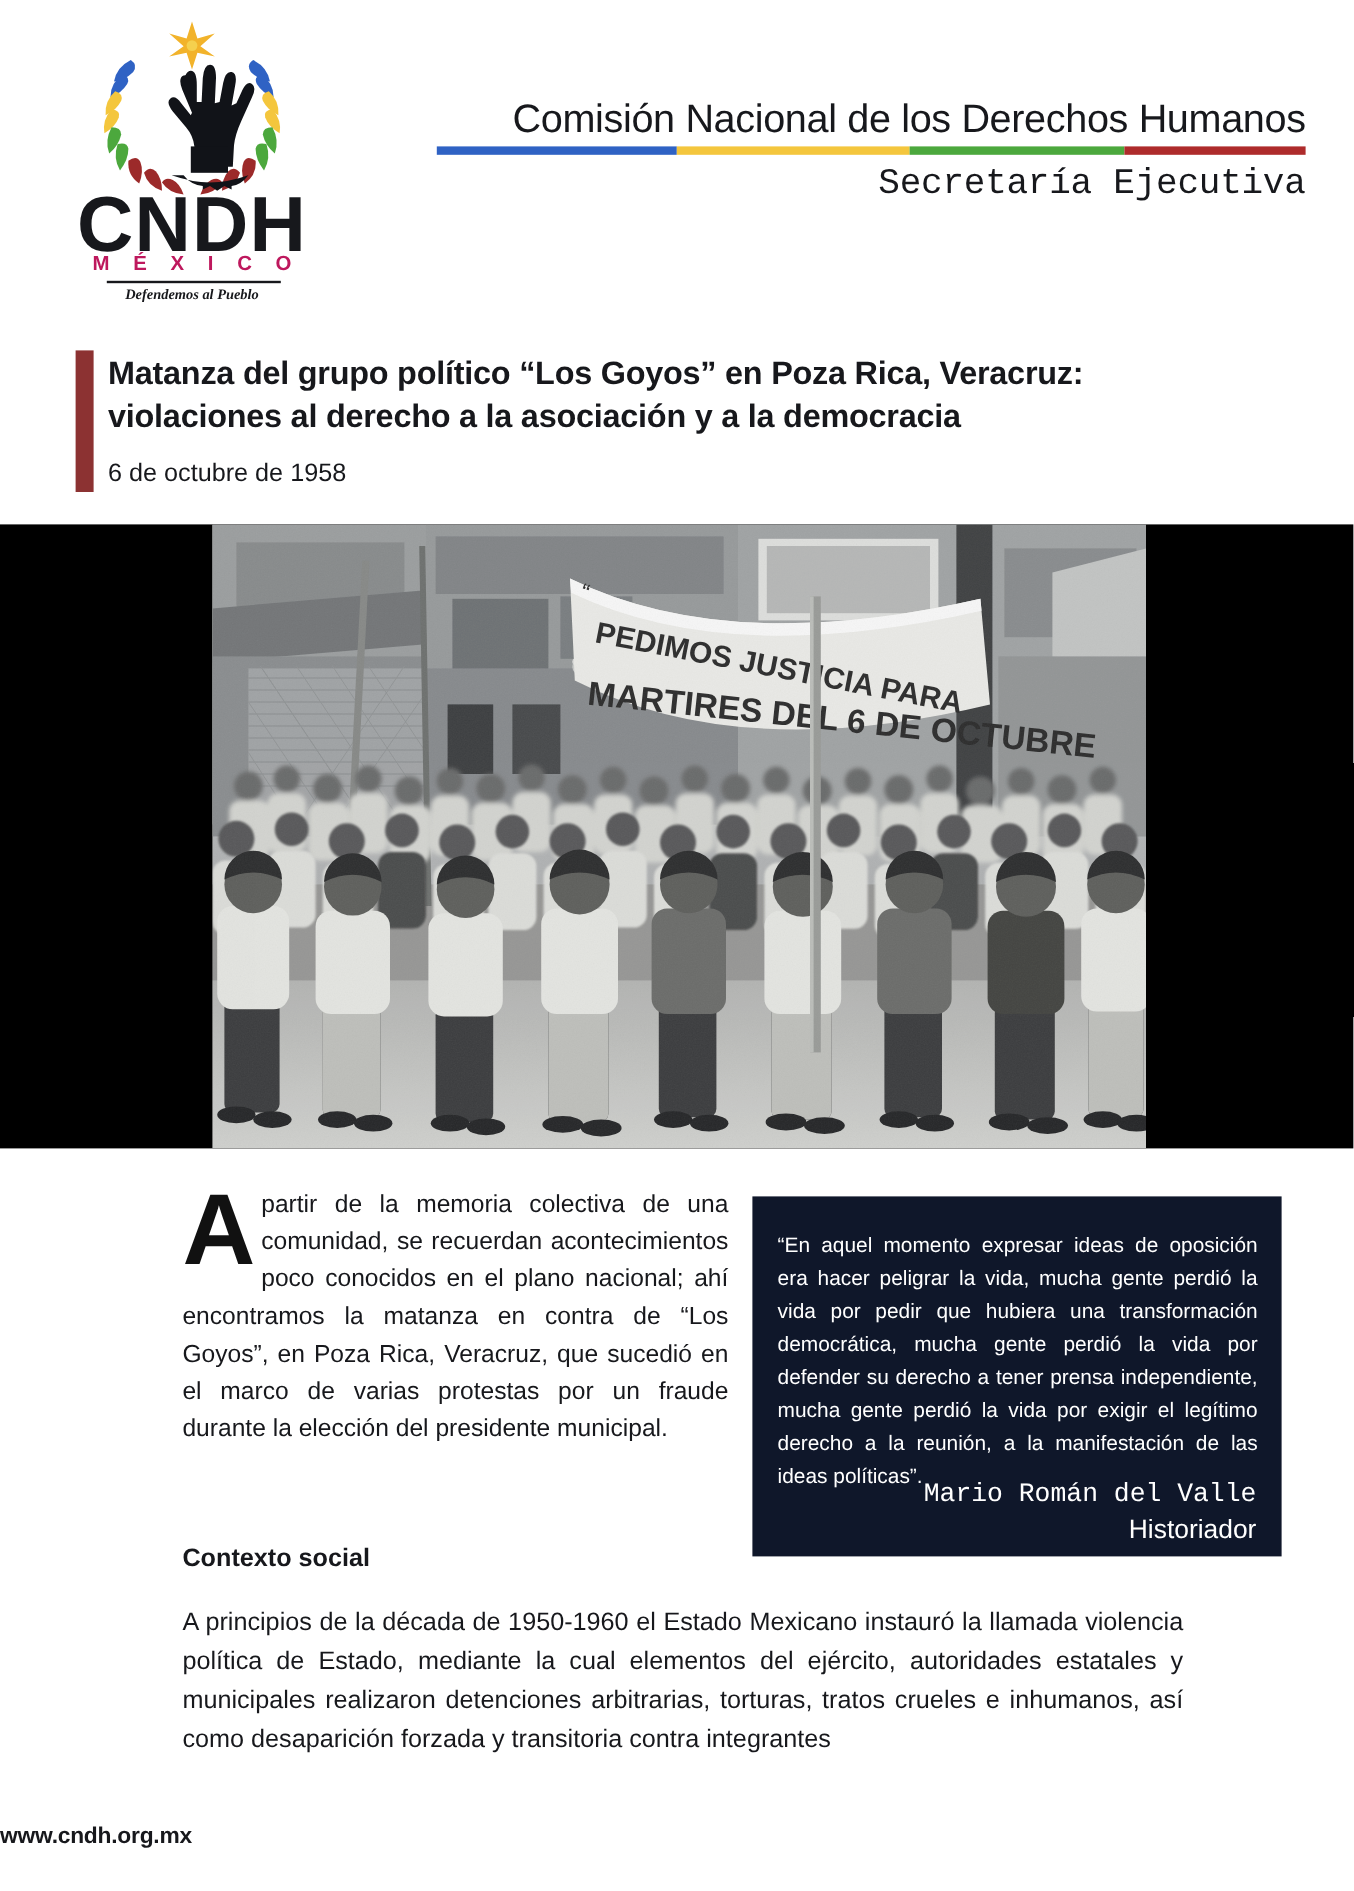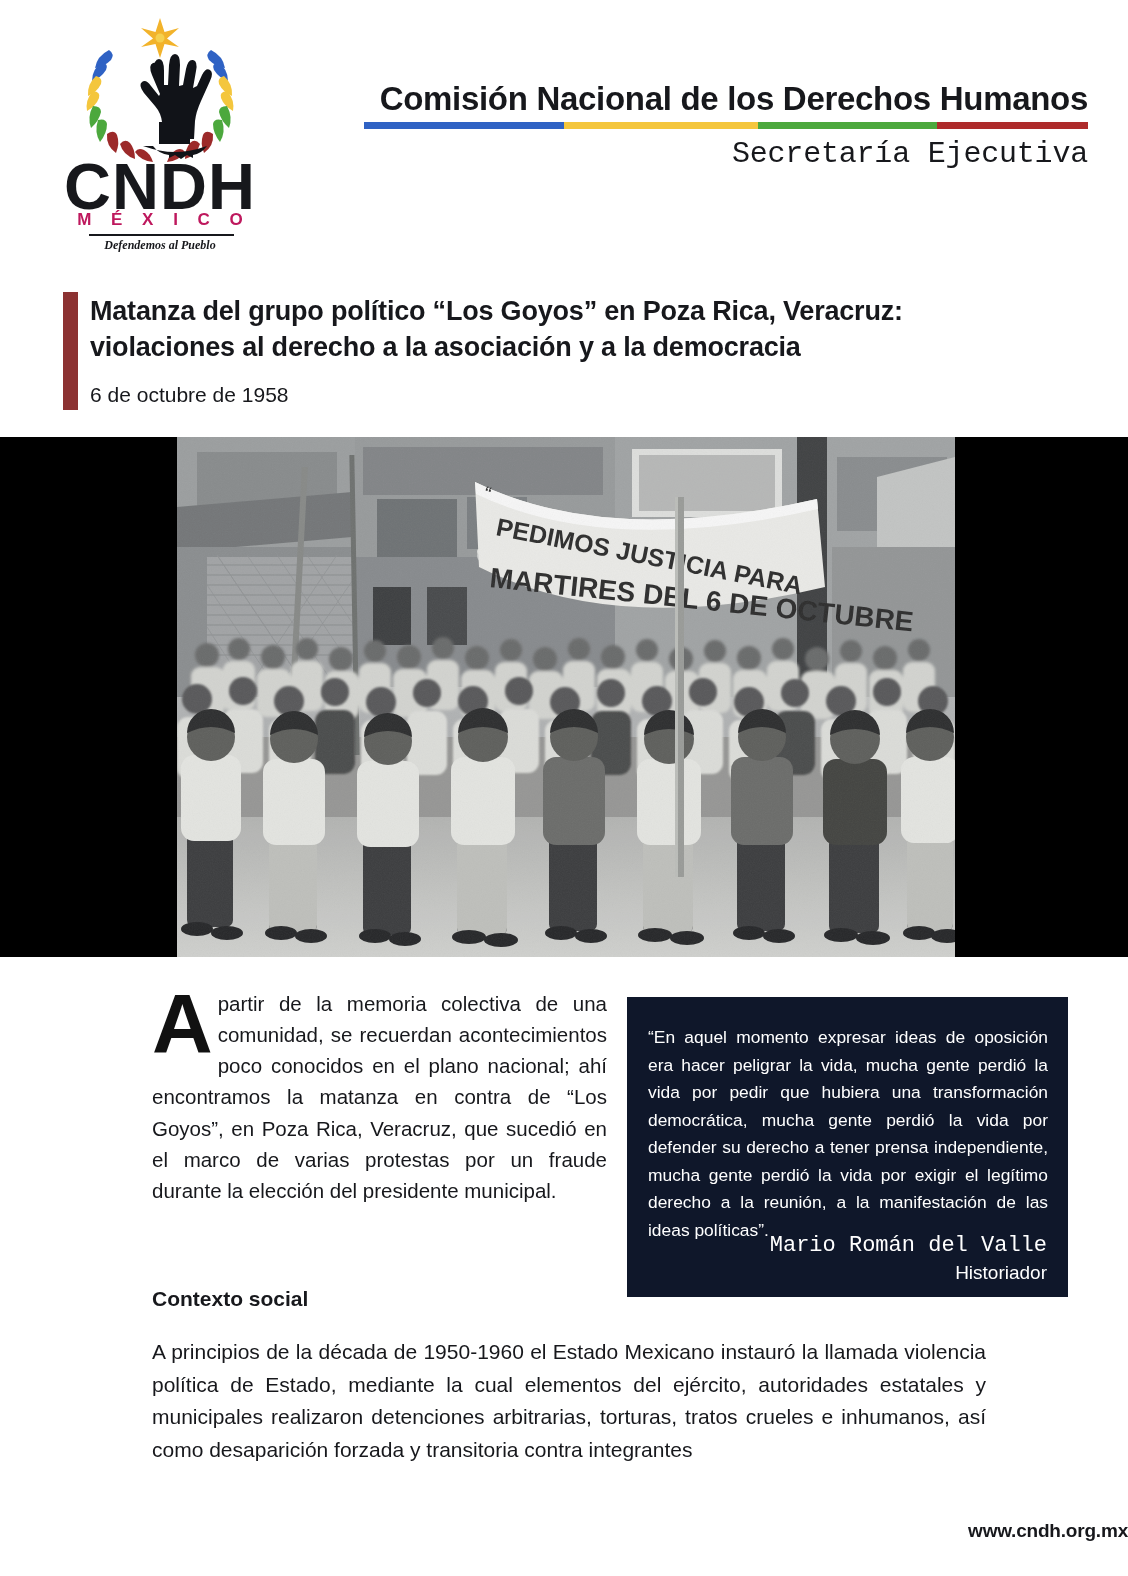--- a/index.html
+++ b/index.html
@@ -41,21 +41,21 @@
   .logo-tag {
     position:absolute; left:0; top:224px; width:230px;
     text-align:center;
     font-family:"Liberation Serif", serif;
     font-style:italic; font-weight:bold;
     font-size:12px; color:#17181c;
   }
 
   .hdr-title {
     position:absolute; right:40px; top:80px;
-    font-size:33px; font-weight:bold; color:#17181c;
+    font-size:33px; font-weight:normal; color:#17181c;
     letter-spacing:-0.3px;
     text-align:right;
   }
   .hdr-bar {
     position:absolute; left:364px; top:122px; width:724px; height:7px;
     display:flex;
   }
   .hdr-bar span { height:100%; }
   .hdr-sub {
     position:absolute; right:40px; top:137px;
@@ -110,36 +110,36 @@
     position:absolute; left:21px; top:27px; width:400px;
     font-size:17.4px; line-height:1.58; text-align:justify;
     color:#ffffff;
   }
   .quote-author {
     position:absolute; right:21px; top:236px; width:400px;
     text-align:right; font-size:22px; color:#ffffff;font-family:Liberation Mono, monospace;
   }
   .quote-role {
     position:absolute; right:21px; top:265px; width:400px;
-    text-align:right; font-size:19px; color:#ffffff;
+    text-align:right; font-size:22px; color:#ffffff;
   }
 
   .sec-head {
     position:absolute; left:152px; top:1287px;
     font-size:21px; font-weight:bold; color:#17181c;
   }
   .sec-body {
     position:absolute; left:152px; top:1336px; width:834px;
     font-size:21px; line-height:1.55; text-align:justify;
     color:#17181c;
   }
 
   .footer {
     position:absolute; left:0; top:1520px; width:1128px;
-    text-align:right; font-size:19px; font-weight:bold;
+    text-align:left; font-size:19px; font-weight:bold;
     color:#17181c; letter-spacing:-0.2px;
   }
 </style>
 </head>
 <body>
 
 <div class="header">
 
   <div class="logo-wrap">
     <div class="logo-mark">

